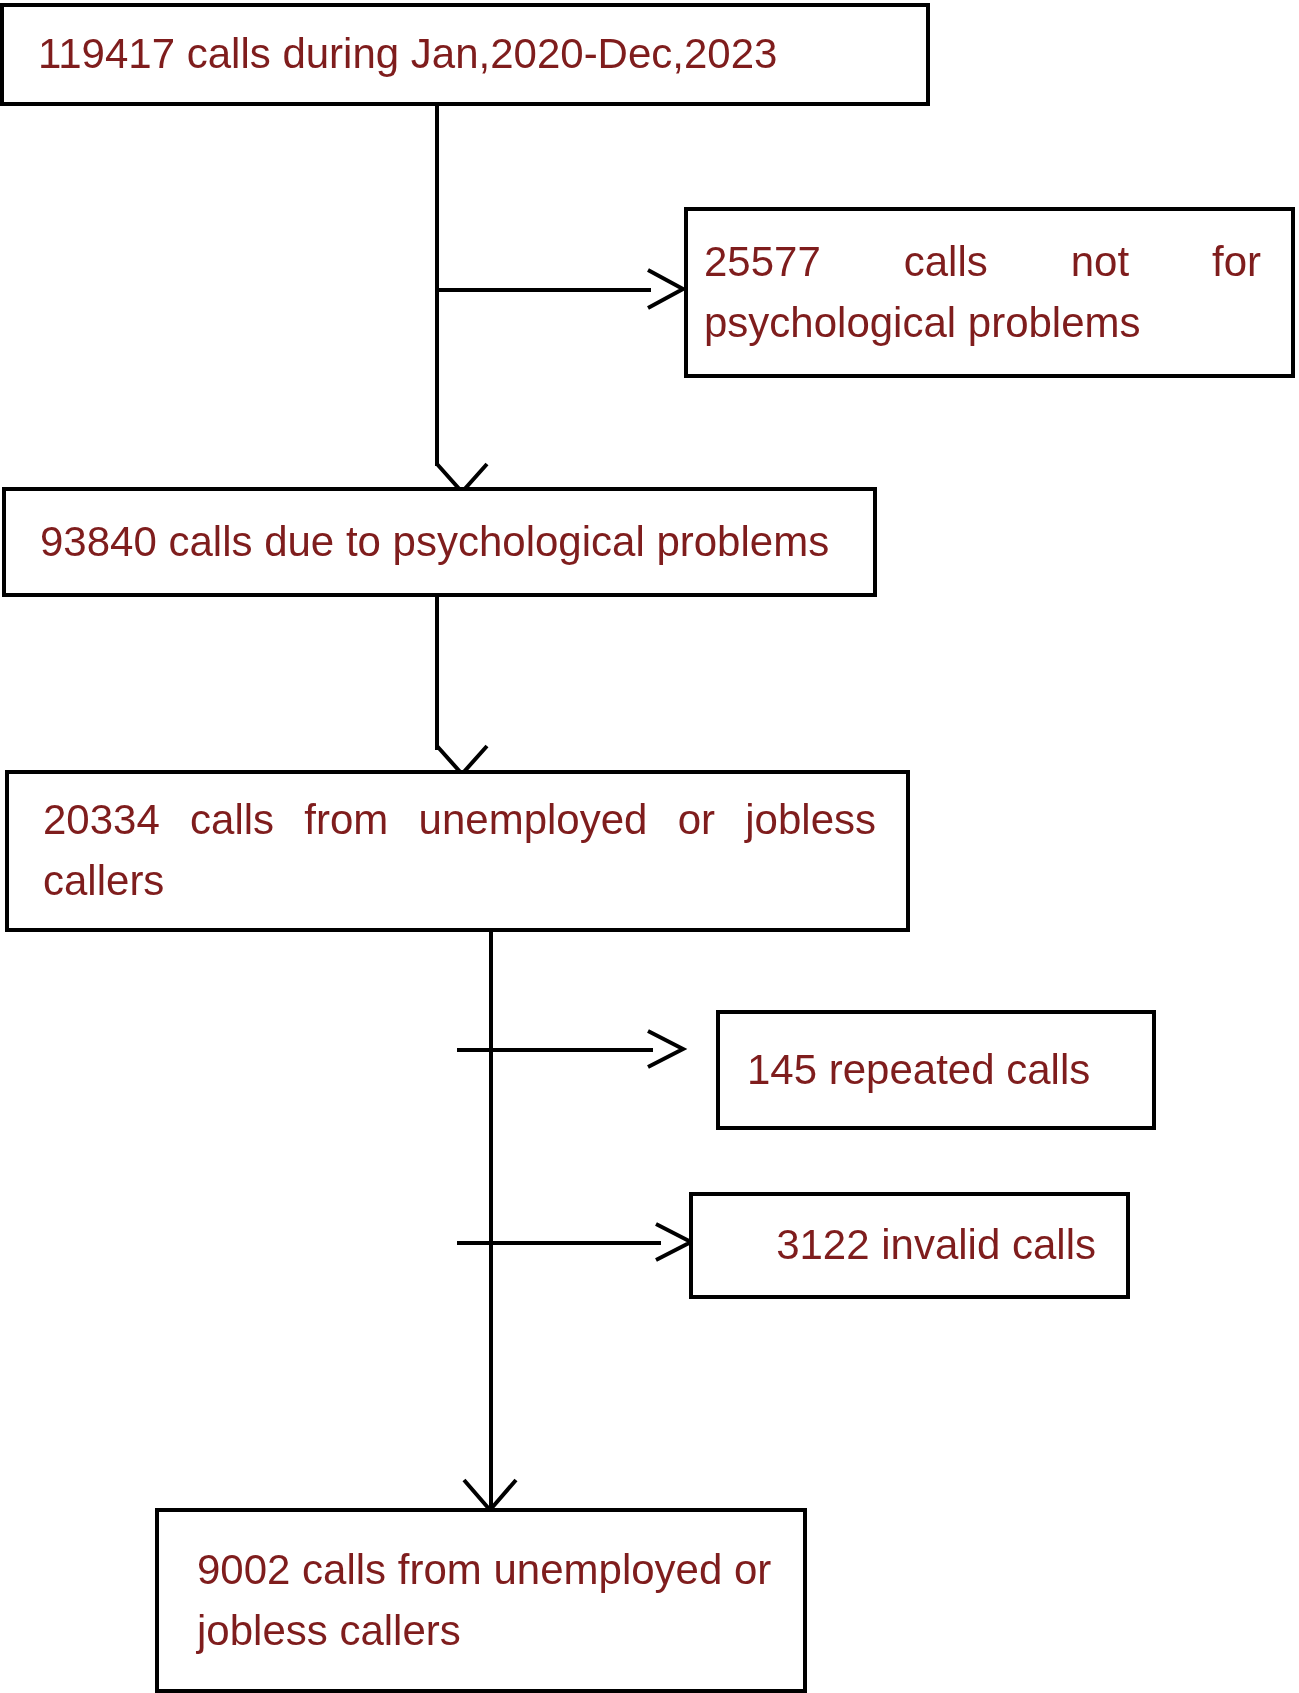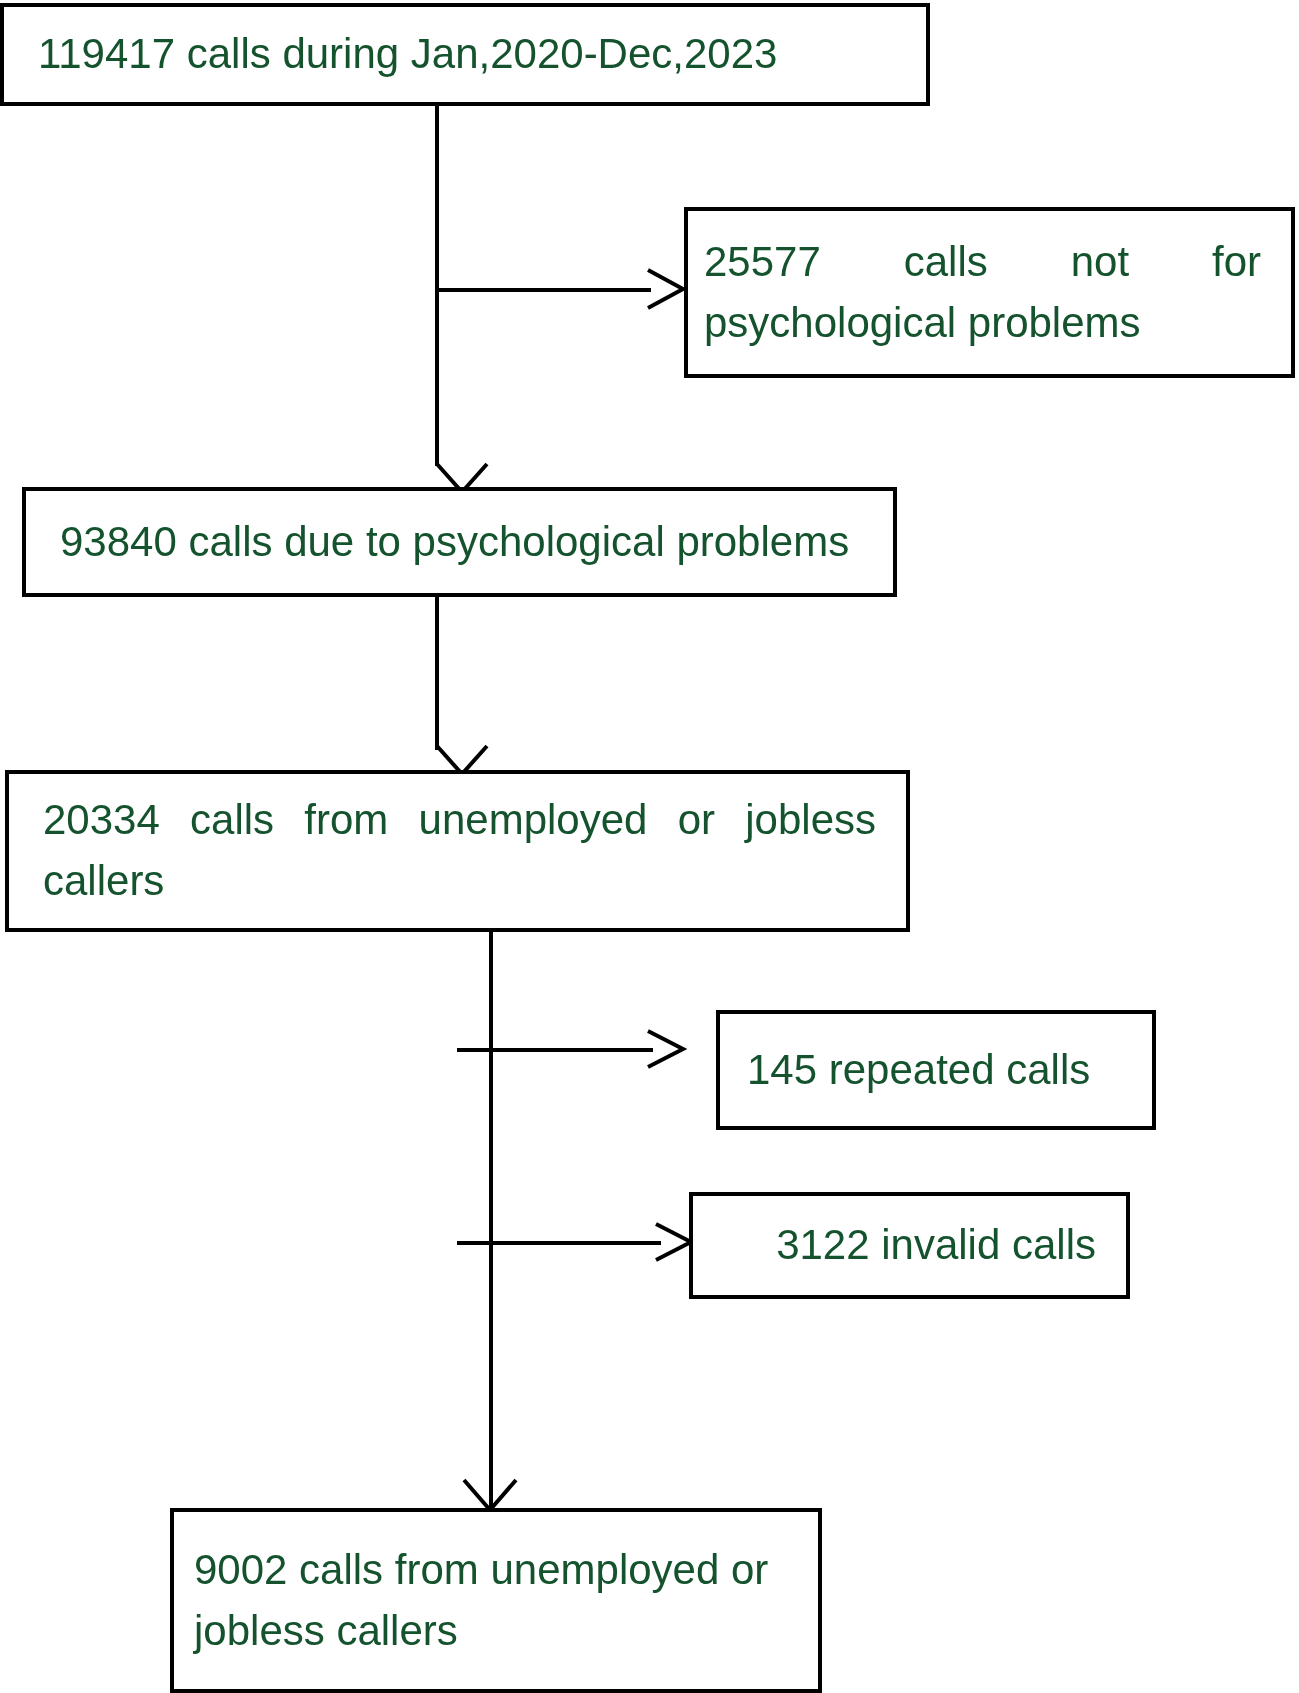--- a/index.html
+++ b/index.html
@@ -22,21 +22,21 @@
     background: #ffffff;
     display: flex;
     flex-direction: column;
     justify-content: center;
     color: #000000;
   }
   .node .txt {
     display: block;
     font-size: 42px;
     line-height: 1.45;
-    color: #14532d;
+    color: #7f1d1d;
     white-space: normal;
   }
   .pad-lr {
     padding-left: 34px;
     padding-right: 30px;
   }
   .justify .txt {
     text-align: justify;
     text-align-last: left;
   }
@@ -86,21 +86,21 @@
   <div class="arrow-right" style="left:645px; top:268px;">
     <svg width="42" height="42" viewBox="0 0 42 42">
       <polyline points="3,2 38,21 3,40" fill="none" stroke="#000000" stroke-width="4"></polyline>
     </svg>
   </div>
 
   <div class="node pad-lr justify" style="left:684px; top:207px; width:611px; height:171px;padding-left:16px;">
     <span class="txt">25577 calls not for psychological problems</span>
   </div>
 
-  <div class="node pad-lr" style="left:22px; top:487px; width:875px; height:110px;">
+  <div class="node pad-lr" style="left:2px; top:487px; width:875px; height:110px;">
     <span class="txt">93840 calls due to psychological problems</span>
   </div>
 
   <div class="vline" style="left:435px; top:597px; height:153px;"></div>
   <div class="arrow-down" style="left:435px; top:744px;">
     <svg width="54" height="32" viewBox="0 0 54 32">
       <polyline points="2,2 27,30 52,2" fill="none" stroke="#000000" stroke-width="4"></polyline>
     </svg>
   </div>
 
@@ -130,17 +130,17 @@
   <div class="arrow-right" style="left:653px; top:1222px;">
     <svg width="42" height="40" viewBox="0 0 42 40">
       <polyline points="3,2 38,20 3,38" fill="none" stroke="#000000" stroke-width="4"></polyline>
     </svg>
   </div>
 
   <div class="node" style="left:689px; top:1192px; width:441px; height:107px; padding-left:46px; padding-right:30px;text-align:right;">
     <span class="txt">3122 invalid calls</span>
   </div>
 
-  <div class="node" style="left:170px; top:1508px; width:652px; height:185px; padding-left:20px; padding-right:26px;">
+  <div class="node" style="left:155px; top:1508px; width:652px; height:185px; padding-left:38px; padding-right:26px;">
     <span class="txt">9002 calls from unemployed or jobless callers</span>
   </div>
 
 </div>
 
 </body></html>

